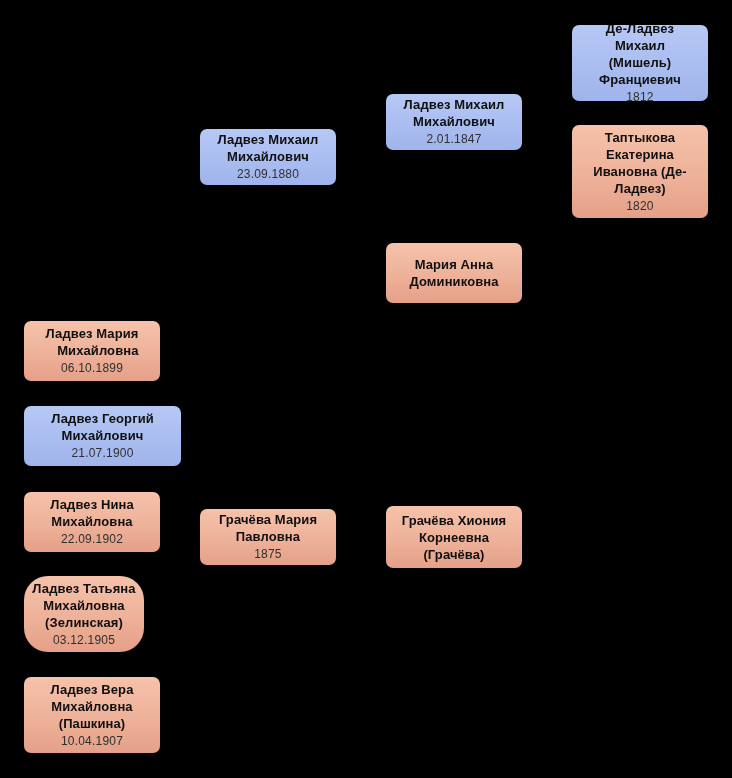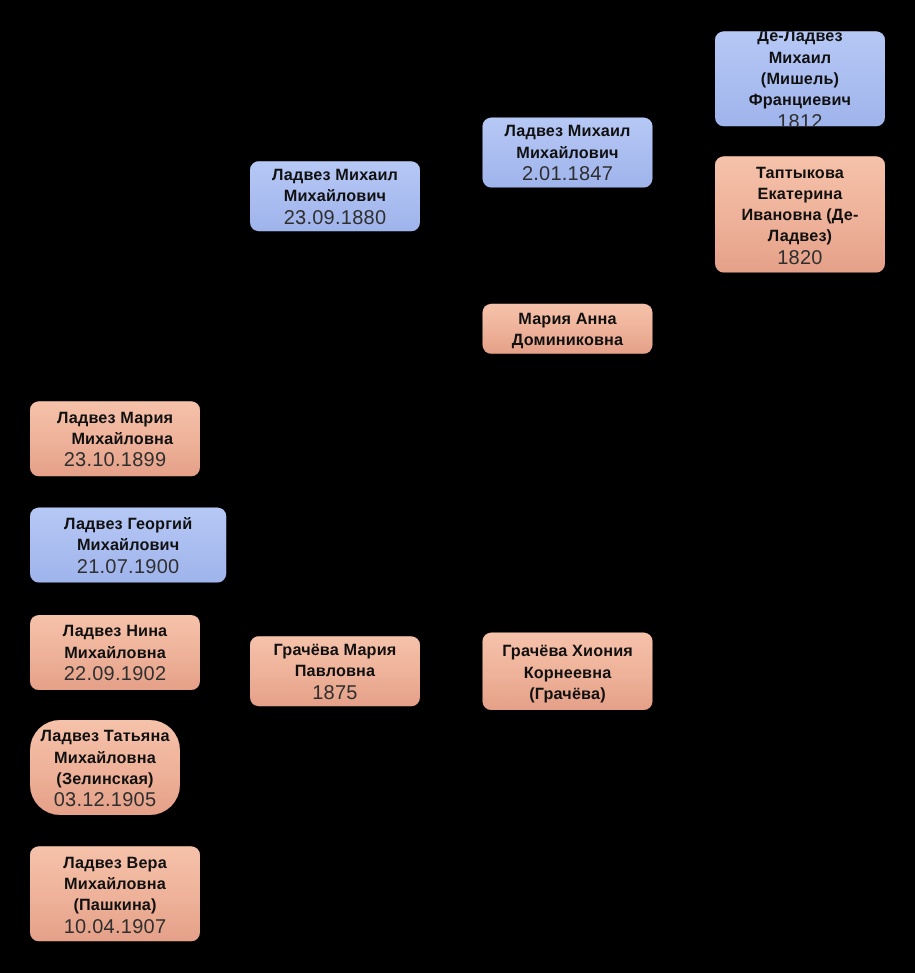--- a/index.html
+++ b/index.html
@@ -41,21 +41,21 @@
     background: linear-gradient(180deg, #f6c2aa 0%, #eeb199 55%, #e5a088 100%);
   }
   .node-name {
     font-size: 13px;
     font-weight: bold;
     color: #101010;
     letter-spacing: 0.1px;
     white-space: pre-line;
   }
   .node-date {
-    font-size: 16px;
+    font-size: 12px;
     font-weight: normal;
     color: #2f2f2f;
     letter-spacing: 0.2px;
     margin-top: 1px;
   }
   .node-date:empty {
     display: none;
   }
 </style>
 </head>
@@ -73,21 +73,21 @@
 Екатерина
 Ивановна (Де-
 Ладвез)</div>
       <div class="node-date">1820</div>
     </div>
     <div class="node male" style="left: 386px; top: 94px; width: 136px; height: 56px;">
       <div class="node-name">Ладвез Михаил
 Михайлович</div>
       <div class="node-date">2.01.1847</div>
     </div>
-    <div class="node female" style="left: 386px; top: 243px; width: 136px; height: 40px;">
+    <div class="node female" style="left: 386px; top: 243px; width: 136px; height: 60px;">
       <div class="node-name">Мария Анна
 Доминиковна</div>
     </div>
     <div class="node male" style="left: 200px; top: 129px; width: 136px; height: 56px;">
       <div class="node-name">Ладвез Михаил
 Михайлович</div>
       <div class="node-date">23.09.1880</div>
     </div>
     <div class="node female" style="left: 200px; top: 509px; width: 136px; height: 56px;">
       <div class="node-name">Грачёва Мария
@@ -95,21 +95,21 @@
       <div class="node-date">1875</div>
     </div>
     <div class="node female" style="left: 386px; top: 506px; width: 136px; height: 62px;">
       <div class="node-name">Грачёва Хиония
 Корнеевна
 (Грачёва)</div>
     </div>
     <div class="node female" style="left: 24px; top: 321px; width: 136px; height: 60px; text-align: right;">
       <div class="node-name">Ладвез Мария
 Михайловна</div>
-      <div class="node-date">23.10.1899</div>
+      <div class="node-date">06.10.1899</div>
     </div>
     <div class="node male" style="left: 24px; top: 406px; width: 157px; height: 60px;">
       <div class="node-name">Ладвез Георгий
 Михайлович</div>
       <div class="node-date">21.07.1900</div>
     </div>
     <div class="node female" style="left: 24px; top: 492px; width: 136px; height: 60px;">
       <div class="node-name">Ладвез Нина
 Михайловна</div>
       <div class="node-date">22.09.1902</div>

